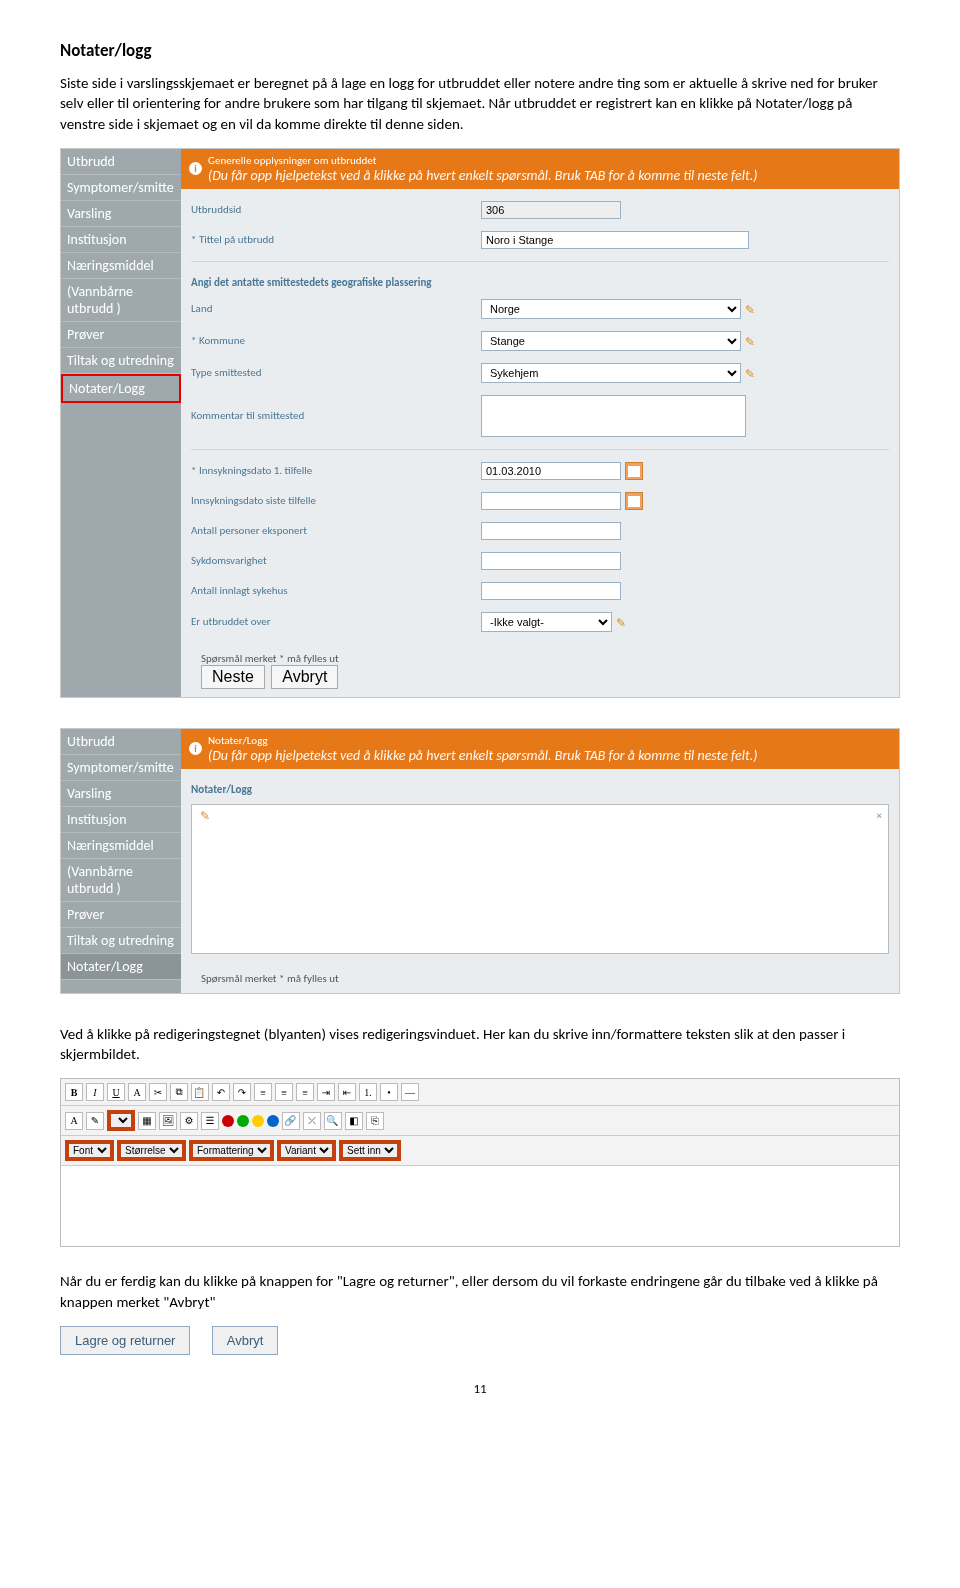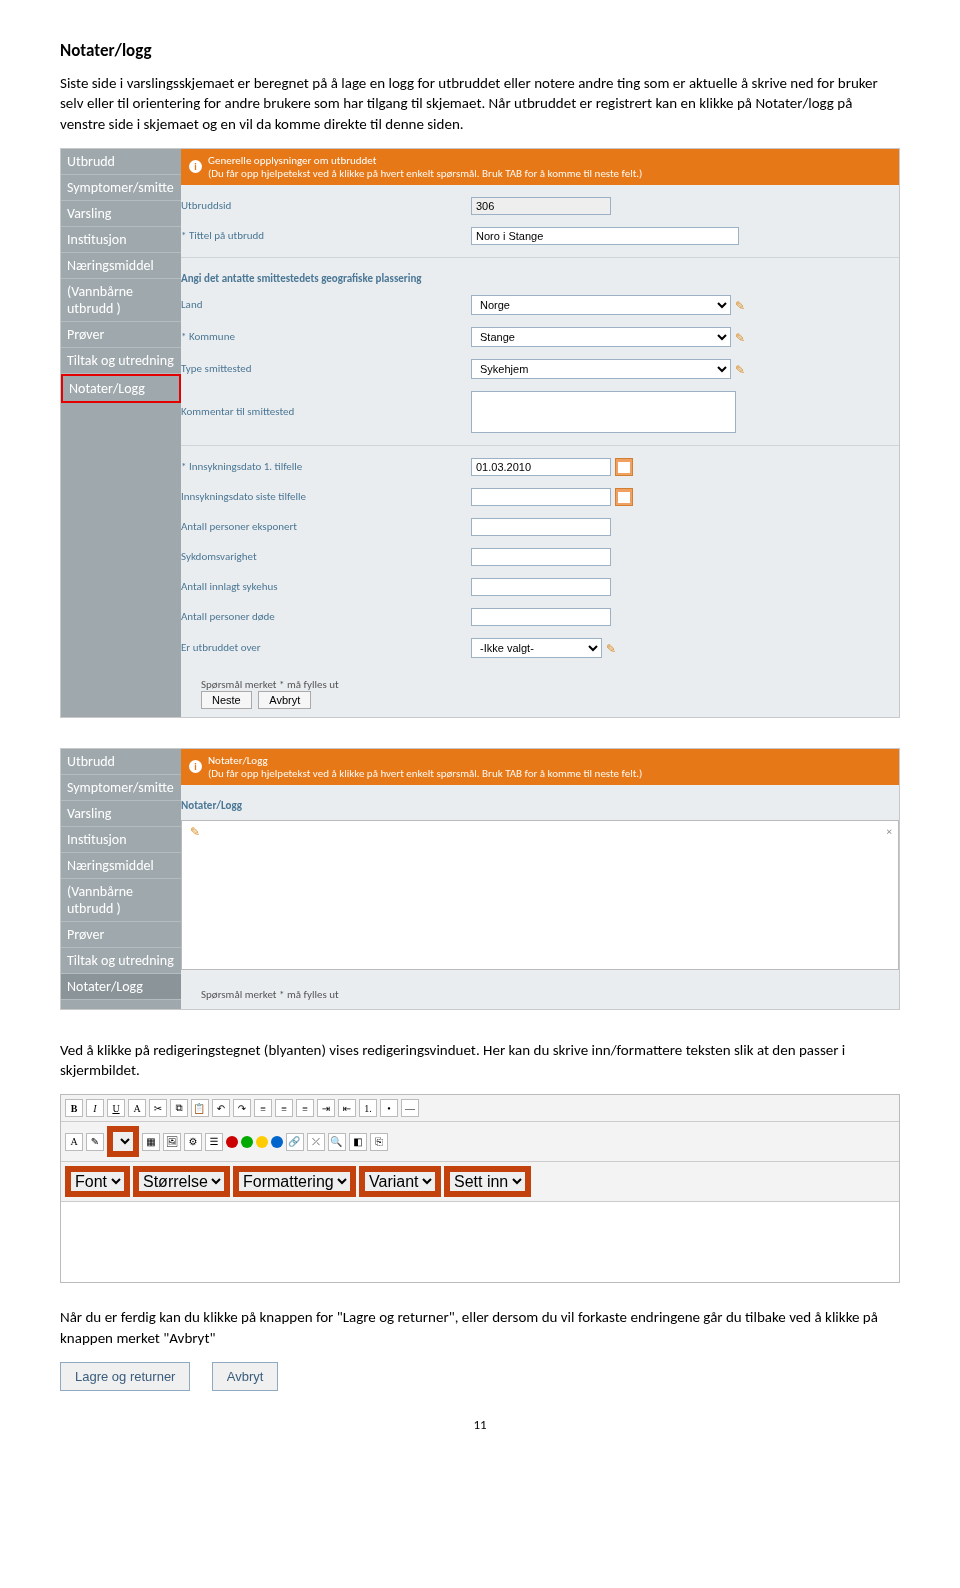--- a/index.html
+++ b/index.html
@@ -6,43 +6,43 @@
   h2{font-weight:bold;font-size:17px;margin:0 0 4px}
   p{margin:12px 0 14px;line-height:1.35}
   .app{background:#eaedef;border:1px solid #c8c8c8;margin:8px 0 30px}
   .cols{display:flex}
   .sidebar{width:120px;background:#9fa8ac;font-size:14px;color:#fff}
   .sidebar div{padding:4px 6px;border-bottom:1px solid #b4bcbf}
   .sidebar .hl{border:2px solid #e40000}
   .main{flex:1;background:#eaedef}
   .hdr{background:#e67817;color:#fff;padding:5px 8px;font-size:11px;display:flex;align-items:center;gap:6px}
   .hdr .info{background:#fff;color:#e67817;border-radius:50%;width:13px;height:13px;display:inline-flex;align-items:center;justify-content:center;font-weight:bold;font-size:10px}
-  .hdr small{display:block;font-size:11px;opacity:.95}
-  .pane{padding:6px 0}
+  .hdr small{display:block;font-size:14px;font-style:italic;opacity:.95}
+  .pane{padding:6px 10px}
   .row{display:flex;align-items:center;padding:6px 0;font-size:11px;color:#4a7795}
   .row .lbl{width:290px}
   .row input,.row select,.row textarea{font-size:11px;border:1px solid #9cb2c4;padding:2px 4px;background:#fff}
   .row input.short{width:130px}
   .row select{width:260px}
   .row textarea{width:255px;height:36px;resize:none}
   .cal{display:inline-block;width:16px;height:16px;background:#f0a060;border:1px solid #d08030;margin-left:4px;vertical-align:middle;position:relative}
   .cal::before{content:"";position:absolute;top:3px;left:2px;right:2px;bottom:2px;background:#fff}
   .pen{display:inline-block;width:12px;height:12px;margin-left:4px;color:#d88b20;font-size:12px}
   .sub{color:#4a7795;font-size:11px;padding:8px 0 4px;font-weight:bold}
   .sep{border-top:1px solid #cfd6da;margin:6px 0}
   .foot{color:#555;font-size:11px;padding:8px 20px}
-  .btn{background:#f6f6f6;border:1px solid #aaa;padding:2px 10px;font-size:11px;margin-right:4px;cursor:pointer}
+  .btn{background:#f6f6f6;border:1px solid #aaa;padding:2px 10px;font-size:16px;margin-right:4px;cursor:pointer}
   .editor-area{background:#fff;border:1px solid #bbb;min-height:140px;margin:4px 0;font-size:11px;padding:4px;position:relative}
   .editor-area .close{position:absolute;top:4px;right:6px;color:#888;font-size:11px}
   .rte{border:1px solid #bbb;background:#f3f3f3;margin:6px 0 24px}
   .rte .tb{display:flex;flex-wrap:wrap;gap:3px;padding:4px;border-bottom:1px solid #ccc;font-size:11px;align-items:center}
   .rte .i{width:16px;height:16px;background:#fff;border:1px solid #bbb;display:inline-flex;align-items:center;justify-content:center;font-size:10px;font-family:"Times New Roman",serif;cursor:pointer}
   .rte .i.b{font-weight:bold}.rte .i.it{font-style:italic}.rte .i.u{text-decoration:underline}
   .rte .dot{width:12px;height:12px;border-radius:50%;display:inline-block}
-  .rte select{font-size:16px;border:6px solid #c2410c}
+  .rte select{font-size:10px;border:4px solid #c2410c}
   .rte .canvas{background:#fff;height:80px}
   .btn-row{margin-top:12px}
   .btn-lg{background:#f0f0f0;border:1px solid #8fa9c2;padding:6px 14px;font-size:13px;color:#3a5d7d;margin-right:18px;cursor:pointer}
   .pg{text-align:center;font-size:13px;margin-top:26px}
 </style>
 </head>
 <body>
 
 <h2>Notater/logg</h2>
 <p>Siste side i varslingsskjemaet er beregnet på å lage en logg for utbruddet eller notere andre ting som er aktuelle å skrive ned for bruker selv eller til orientering for andre brukere som har tilgang til skjemaet. Når utbruddet er registrert kan en klikke på Notater/logg på venstre side i skjemaet og en vil da komme direkte til denne siden.</p>
@@ -112,24 +112,20 @@
         <div class="row">
             <span class="lbl">Antall personer eksponert</span>
             <input class="short" style="">
           </div>
         <div class="row">
             <span class="lbl">Sykdomsvarighet</span>
             <input class="short" style="">
           </div>
         <div class="row">
             <span class="lbl">Antall innlagt sykehus</span>
-            <input class="short" style="">
-          </div>
-        <div class="row">
-            <span class="lbl">Antall personer døde</span>
             <input class="short" style="">
           </div>
         <div class="row">
             <span class="lbl">Er utbruddet over</span>
             <select style="width:131px"><option>-Ikke valgt-</option></select>
             <span class="pen">✎</span>
           </div>
       </div>
       <div class="foot">
         <div>Spørsmål merket * må fylles ut</div>

